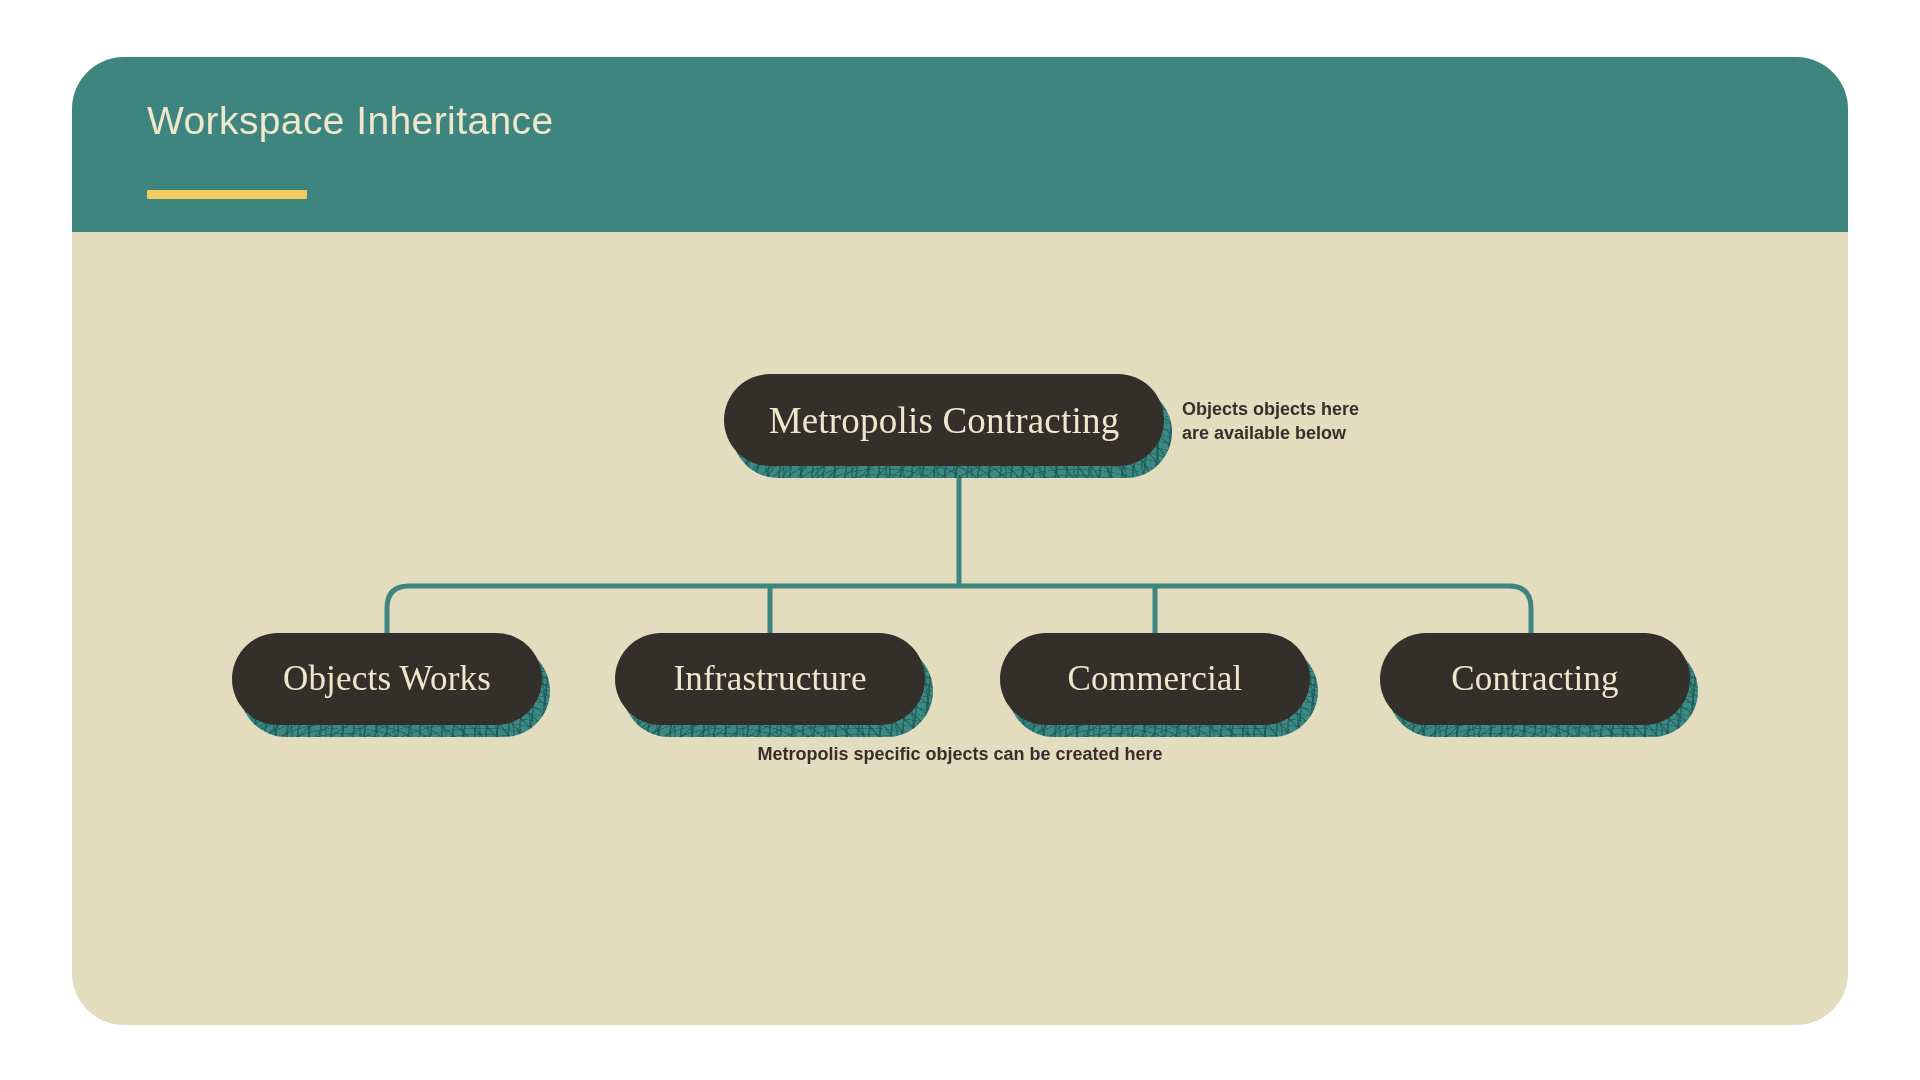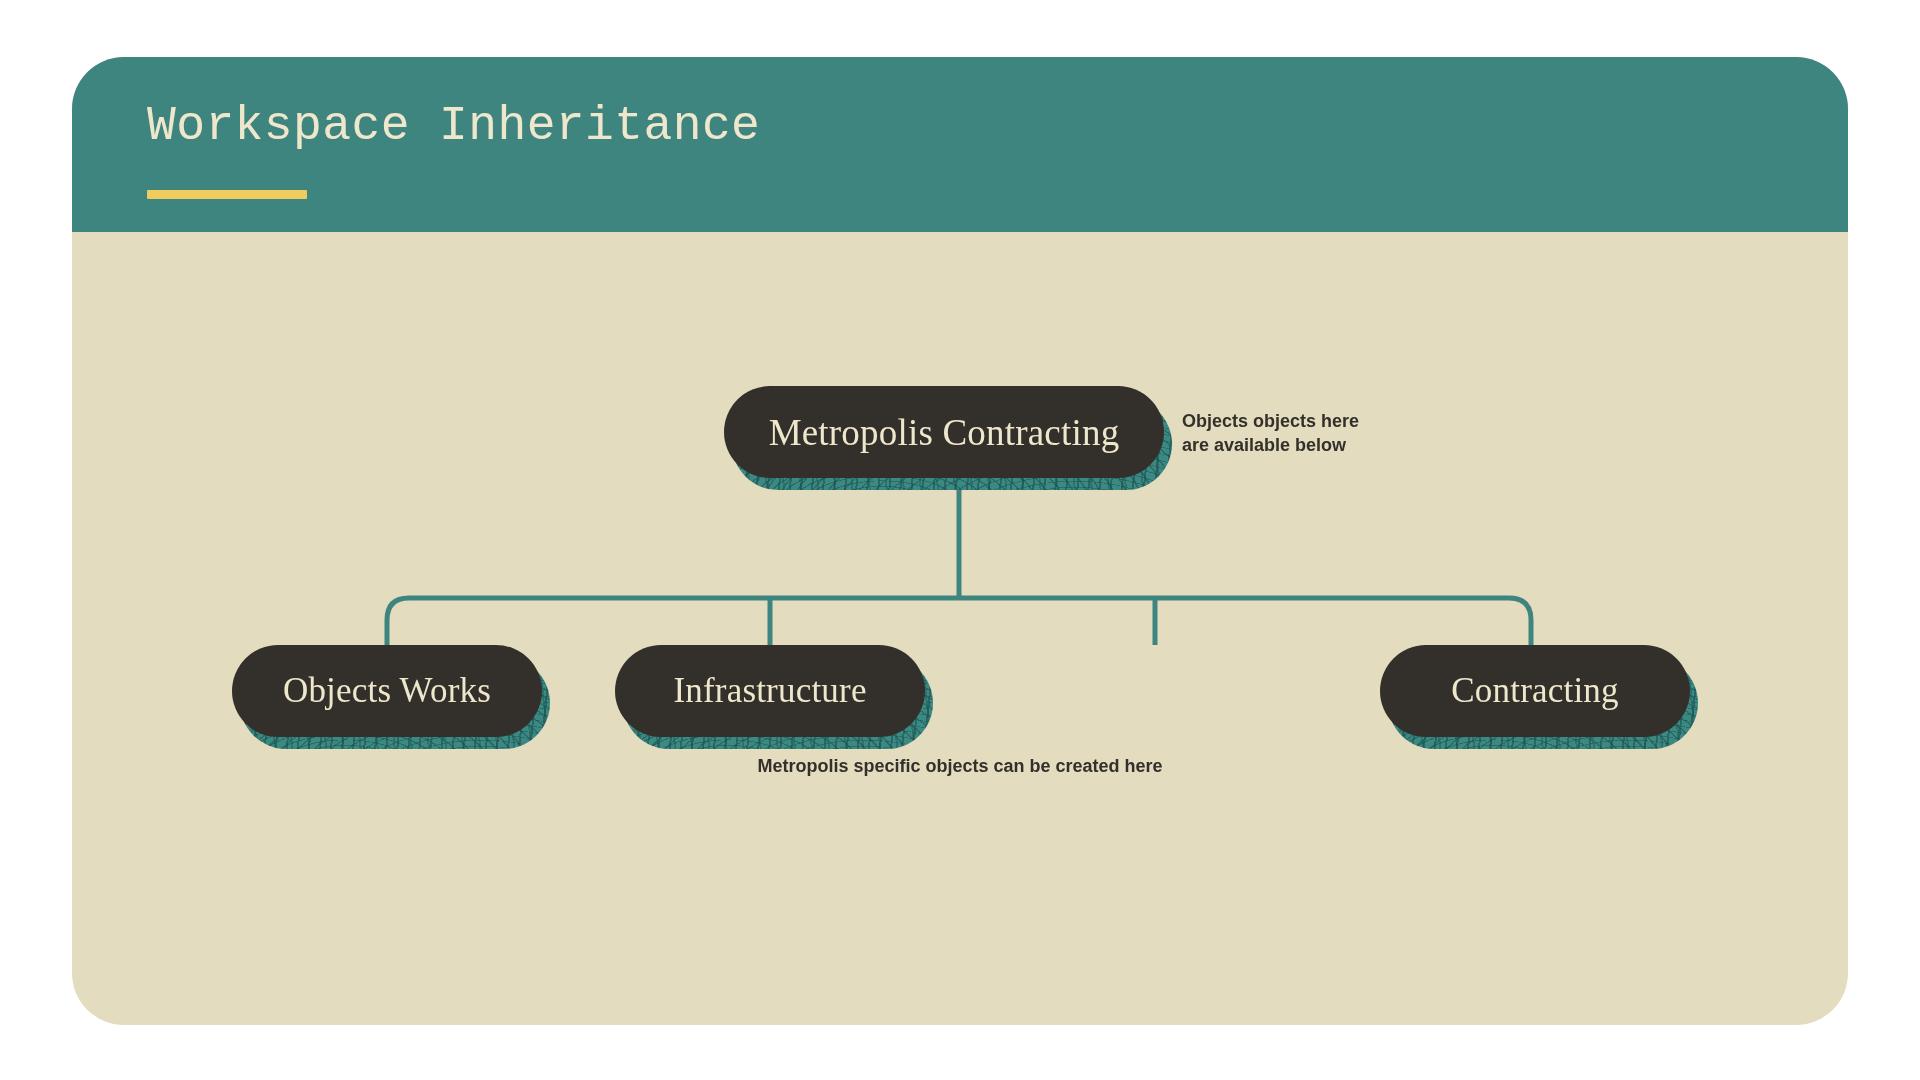--- a/index.html
+++ b/index.html
@@ -39,43 +39,43 @@
     left: 0; top: 0;
     width: 100%;
     height: 175px;
     background: #3F857F;
   }
 
   .header-title {
     position: absolute;
     left: 75px;
     top: 42px;
-    font-family: Liberation Mono, monospace;
-    font-size: 48px;
+    font-family: Liberation Sans, sans-serif;
+    font-size: 39px;
     font-weight: 400;
     color: #EFE7CC;
     letter-spacing: 0.4px;
     white-space: nowrap;
   }
 
   .header-accent {
     position: absolute;
     left: 75px;
     top: 133px;
     width: 160px;
     height: 9px;
     background: #F0CC5E;
     border-radius: 1px;
   }
 
   
   .canvas {
     position: absolute;
     left: 0;
-    top: 188px;
+    top: 176px;
     width: 100%;
     height: 793px;
   }
 
   
   .connectors {
     position: absolute;
     left: 0; top: 0;
     width: 1776px;
     height: 793px;
@@ -215,20 +215,26 @@
         </div>
       </div>
 
       <div class="node" id="node-child-1">
         <div class="shadow"></div>
         <div class="face">
           <span class="label">Infrastructure</span>
         </div>
       </div>
 
+      <div class="node" id="node-child-2">
+        <div class="shadow"></div>
+        <div class="face">
+          <span class="label">Commercial</span>
+        </div>
+      </div>
 
       <div class="node" id="node-child-3">
         <div class="shadow"></div>
         <div class="face">
           <span class="label">Contracting</span>
         </div>
       </div>
 
       <div class="annotation" id="annotation-children">Metropolis specific objects can be created here</div>
 

